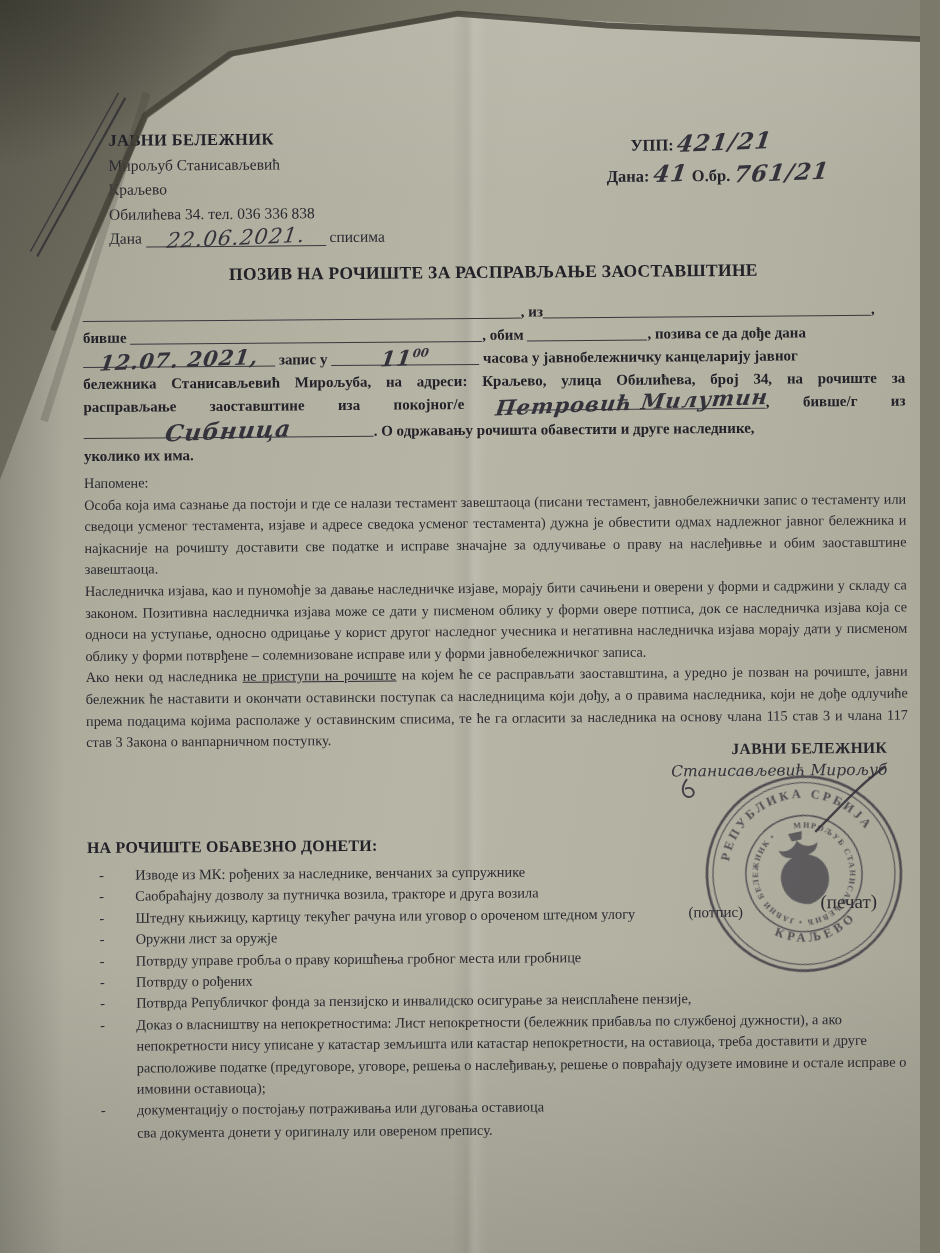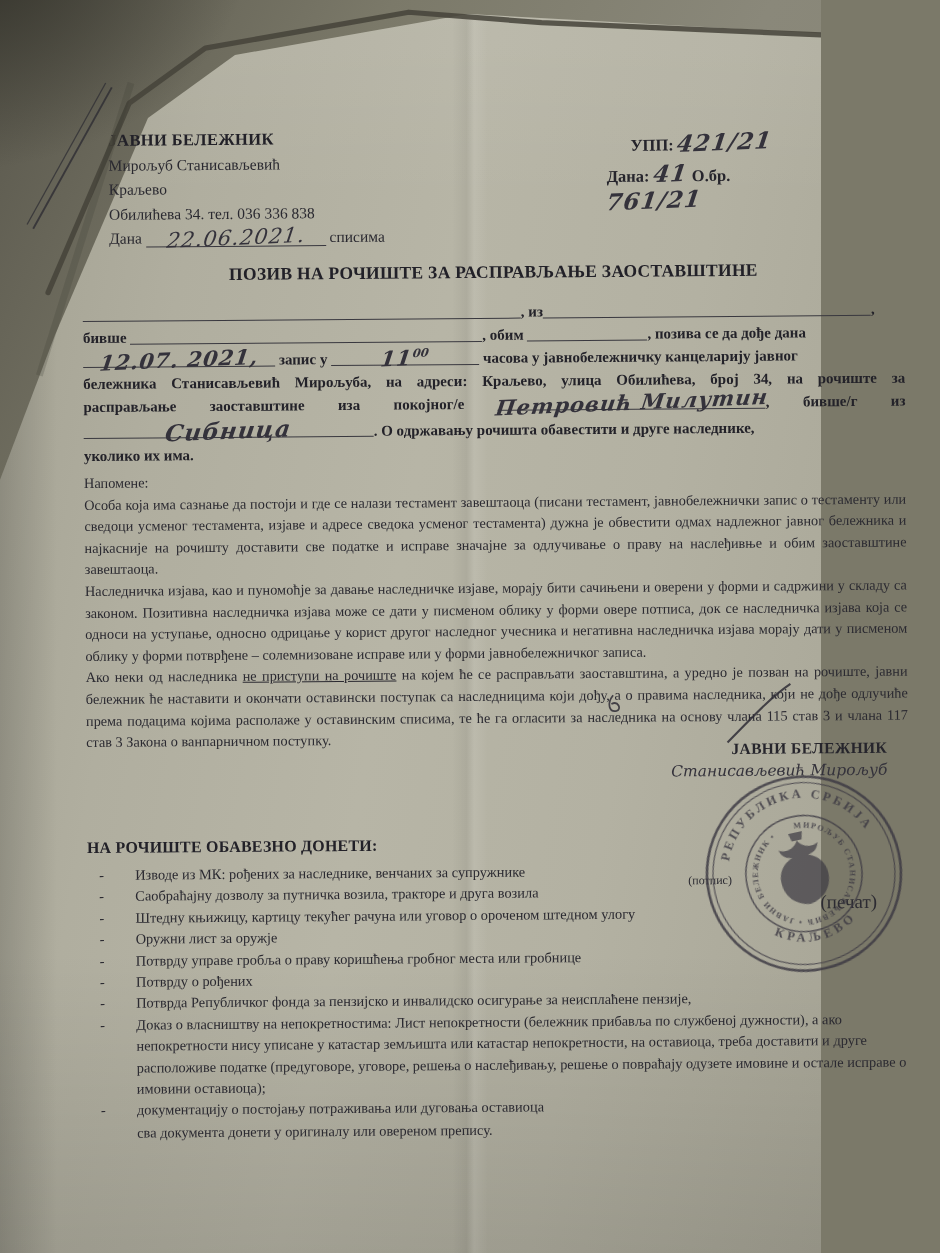--- a/index.html
+++ b/index.html
@@ -2,21 +2,21 @@
 <html><head>
 <meta charset="utf-8">
 <style>
   html,body{margin:0;padding:0;}
   body{
     width:940px;height:1253px;overflow:hidden;
     font-family:"Liberation Serif",serif;
     background:#7b7969;
   }
   .photo{
-    position:relative;width:821px;height:1253px;
+    position:relative;width:920px;height:1253px;
     background:
       radial-gradient(430px 330px at -50px -60px, #36352d 10%, rgba(54,53,45,0) 70%),
       linear-gradient(115deg,#5a584d 0%,#7b7969 28%,#8a887a 55%,#83816f 100%);
   }
   .paper{
     position:absolute;inset:0;
     background:
       linear-gradient(180deg, rgba(255,255,255,.07), rgba(0,0,0,0) 16%, rgba(0,0,0,0) 76%, rgba(0,0,0,.12)),
       linear-gradient(100deg, #a3a192 0%, #b0ae9f 22%, #b7b5a6 48%, #b3b1a2 72%, #a8a697 100%);
     clip-path:polygon(0 1253px,0 480px,55px 335px,148px 118px,235px 55px,468px 14px,940px 40px,940px 1253px);
@@ -58,21 +58,21 @@
   .fline{line-height:23px;white-space:nowrap;}
   .stretch{white-space:normal;text-align:justify;text-align-last:justify;}
   
   .notes{left:85px;top:470px;width:822px;font-size:14.3px;line-height:21.6px;text-align:justify;color:#2b2a31;}
   .notes p{margin:0;}
   .uline{text-decoration:underline;}
   
   .sig{left:540px;top:740px;width:346px;text-align:right;font-size:15.5px;line-height:22px;}
   .sig-title{font-weight:bold;letter-spacing:.4px;color:#26252c;}
   .sig-name{font-style:italic;font-family:"DejaVu Serif",serif;color:#34323b;}
-  .potpis{left:686px;top:875px;font-size:12px;color:#2c2b32;}
+  .potpis{left:686px;top:906px;font-size:15px;color:#2c2b32;}
   .pecat{left:818px;top:894px;font-size:19px;color:#2c2b32;}
   .stamp{left:686px;top:768px;width:234px;height:218px;opacity:.82;filter:blur(.35px);
     transform:rotate(-12deg);}
   .stamp text{font-family:"Liberation Serif",serif;font-weight:bold;fill:#3b3842;}
   
   .bring-hdr{left:85px;top:836px;font-weight:bold;font-size:16px;letter-spacing:.2px;color:#222128;}
   .bring{left:85px;top:862px;width:824px;font-size:14.4px;line-height:21.4px;color:#2b2a31;}
   .bring .li{position:relative;padding-left:48px;}
   .bring .dash{position:absolute;left:12px;}
   .bring-foot{margin-top:1px;padding-left:0;}

